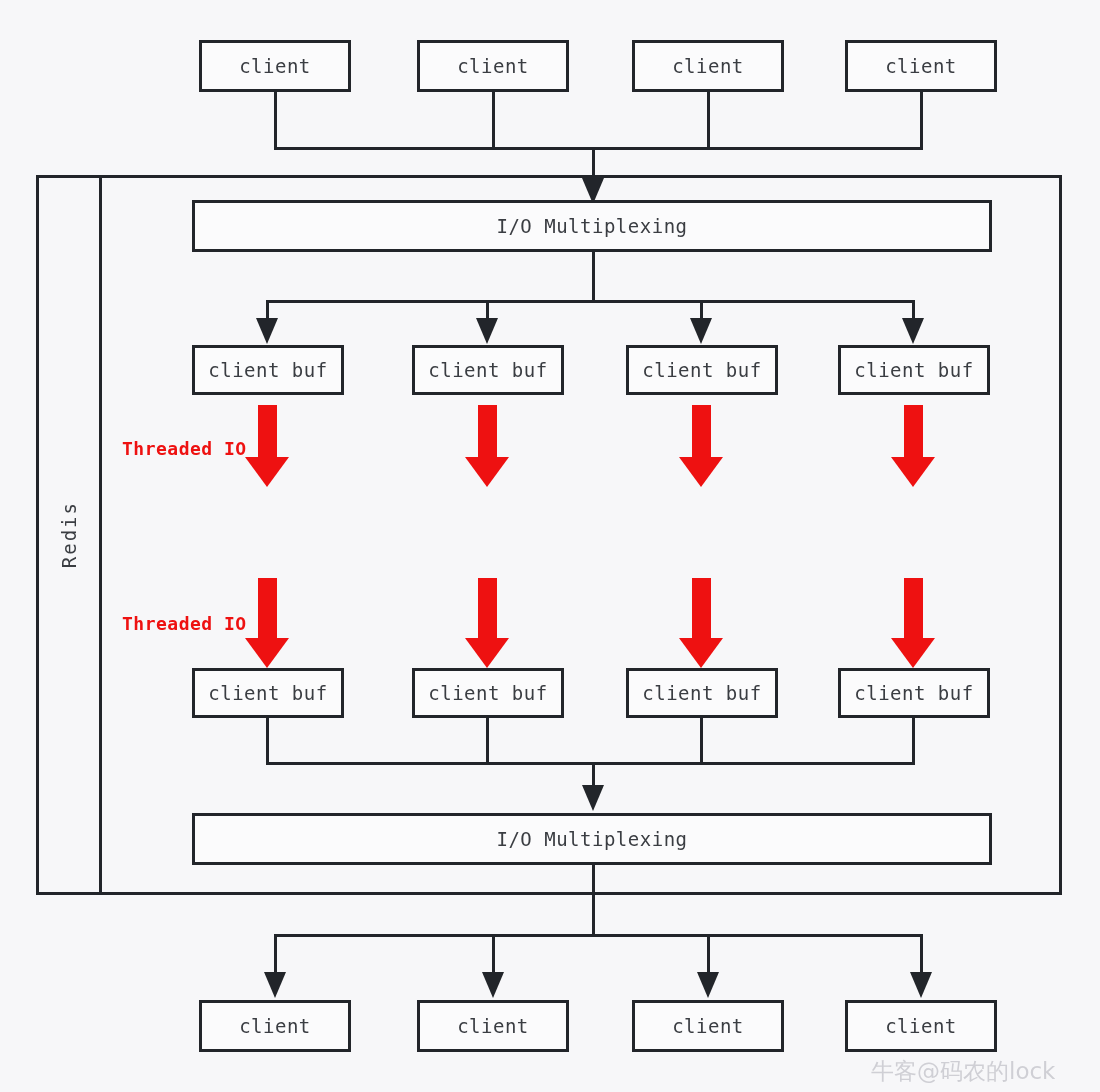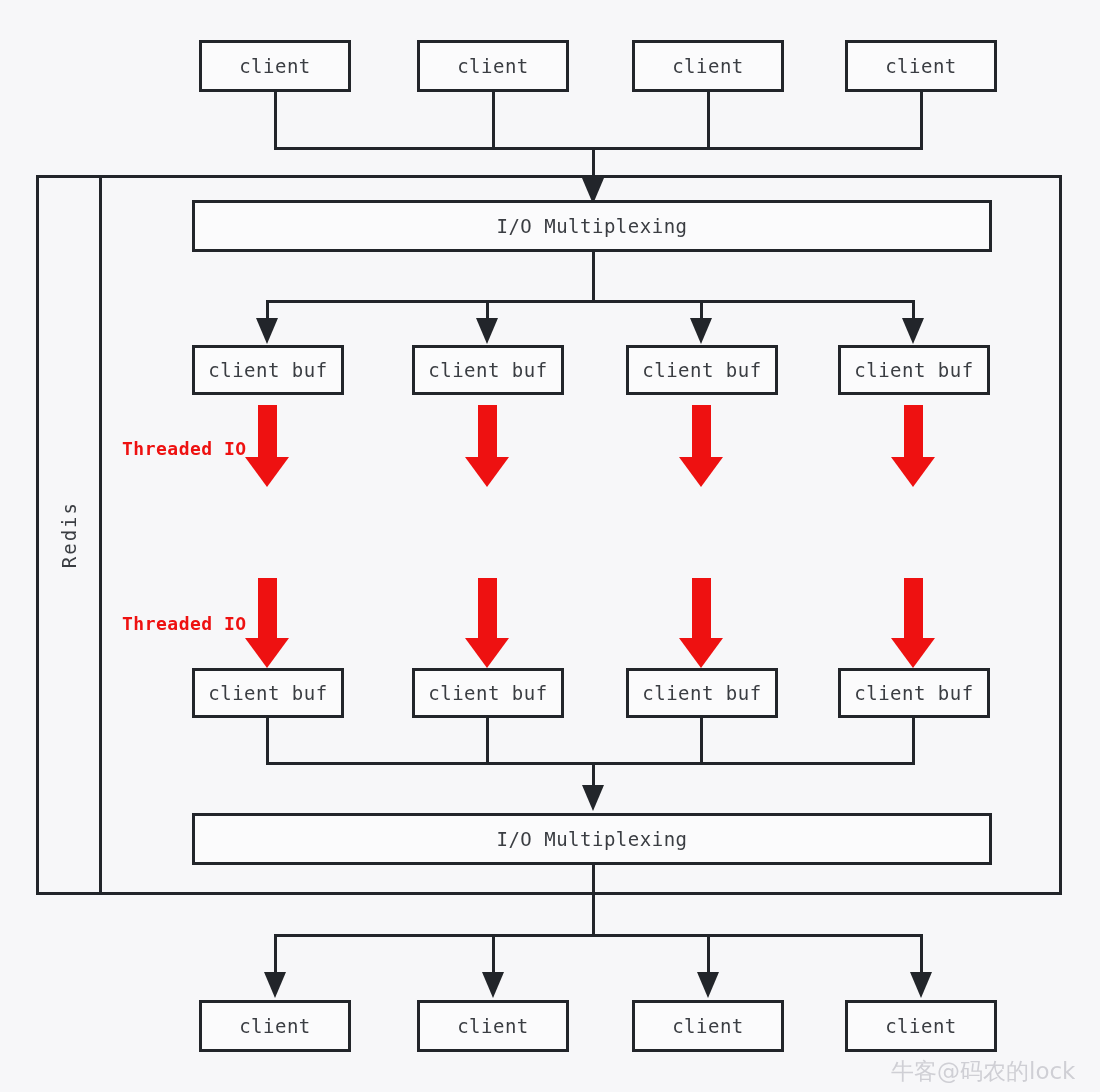--- a/index.html
+++ b/index.html
@@ -238,15 +238,15 @@
   <div class="box" style="left:417px; top:1000px; width:152px; height:52px;">
     <span>client</span>
   </div>
   <div class="box" style="left:632px; top:1000px; width:152px; height:52px;">
     <span>client</span>
   </div>
   <div class="box" style="left:845px; top:1000px; width:152px; height:52px;">
     <span>client</span>
   </div>
 
-  <div class="watermark" style="left:891px; top:1056px;">牛客@码农的lock</div>
+  <div class="watermark" style="left:871px; top:1056px;">牛客@码农的lock</div>
 
 </div>
 
 </body></html>

